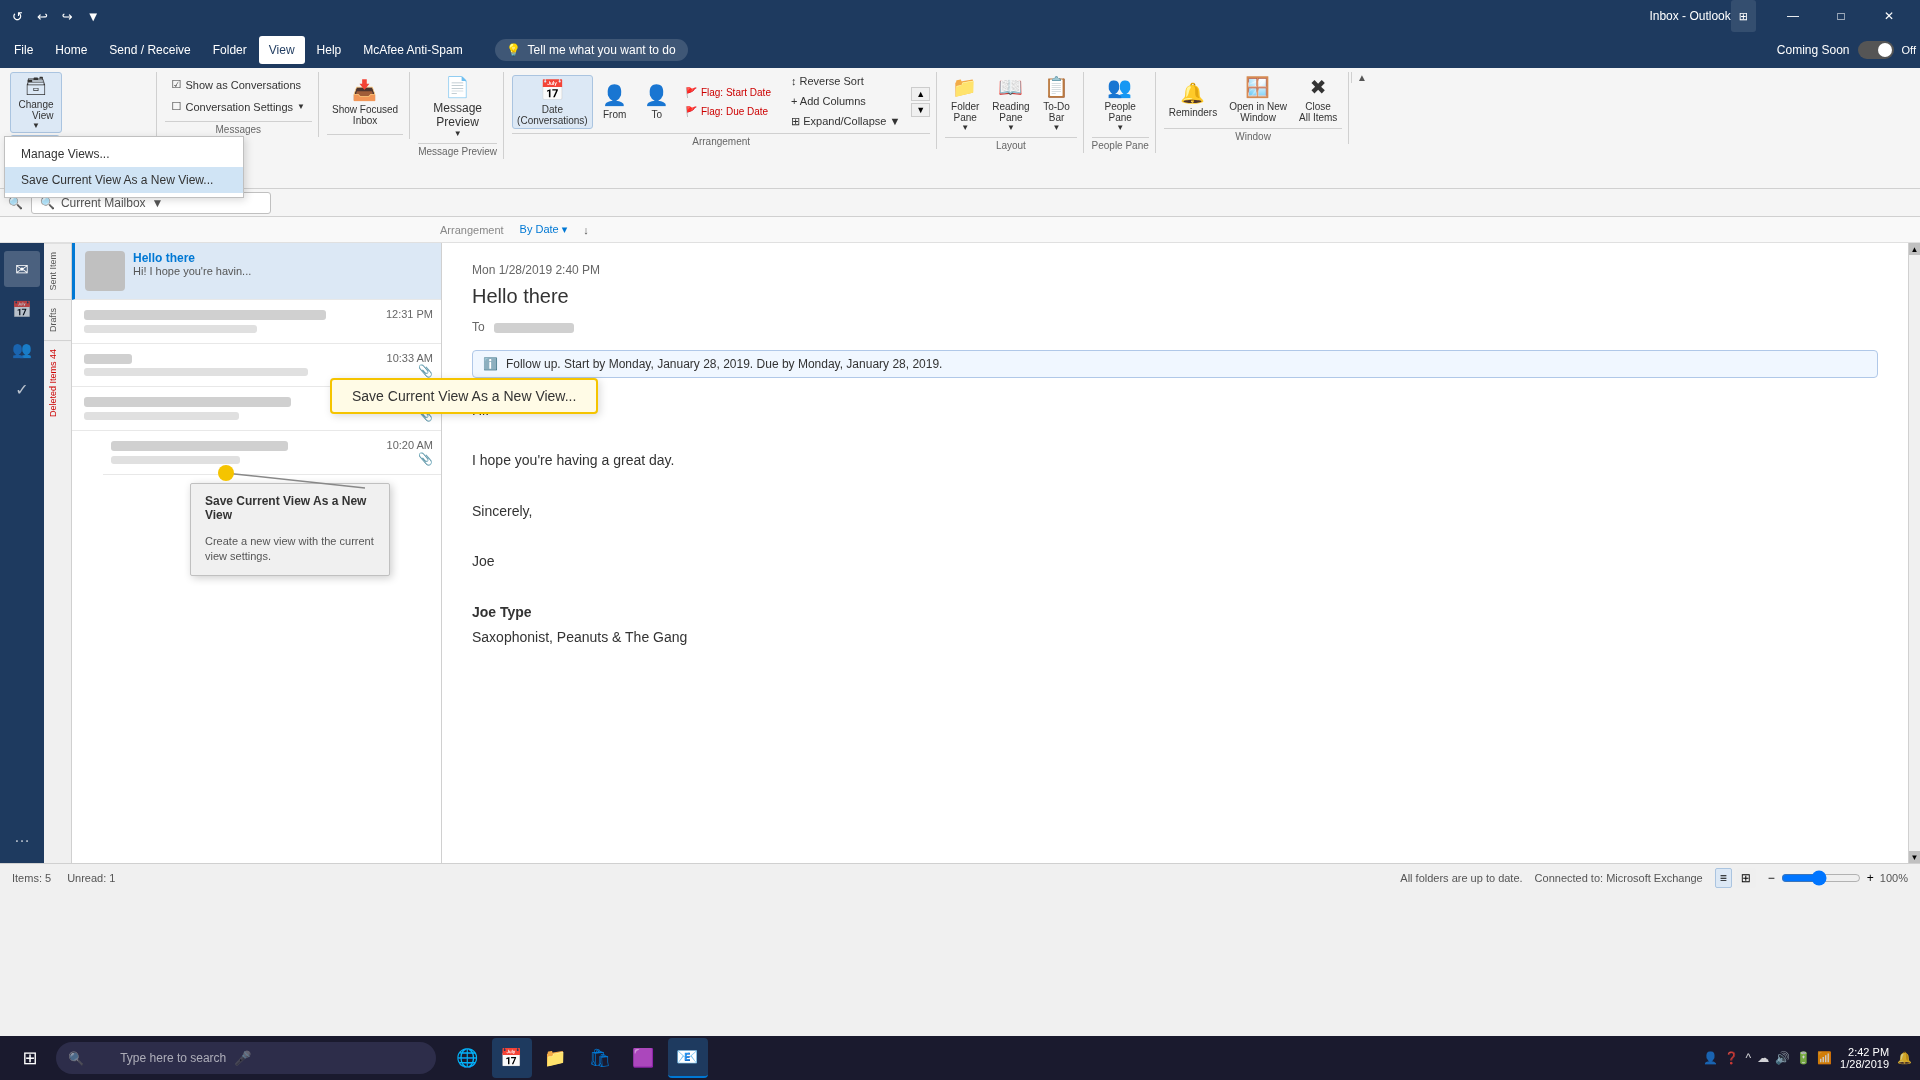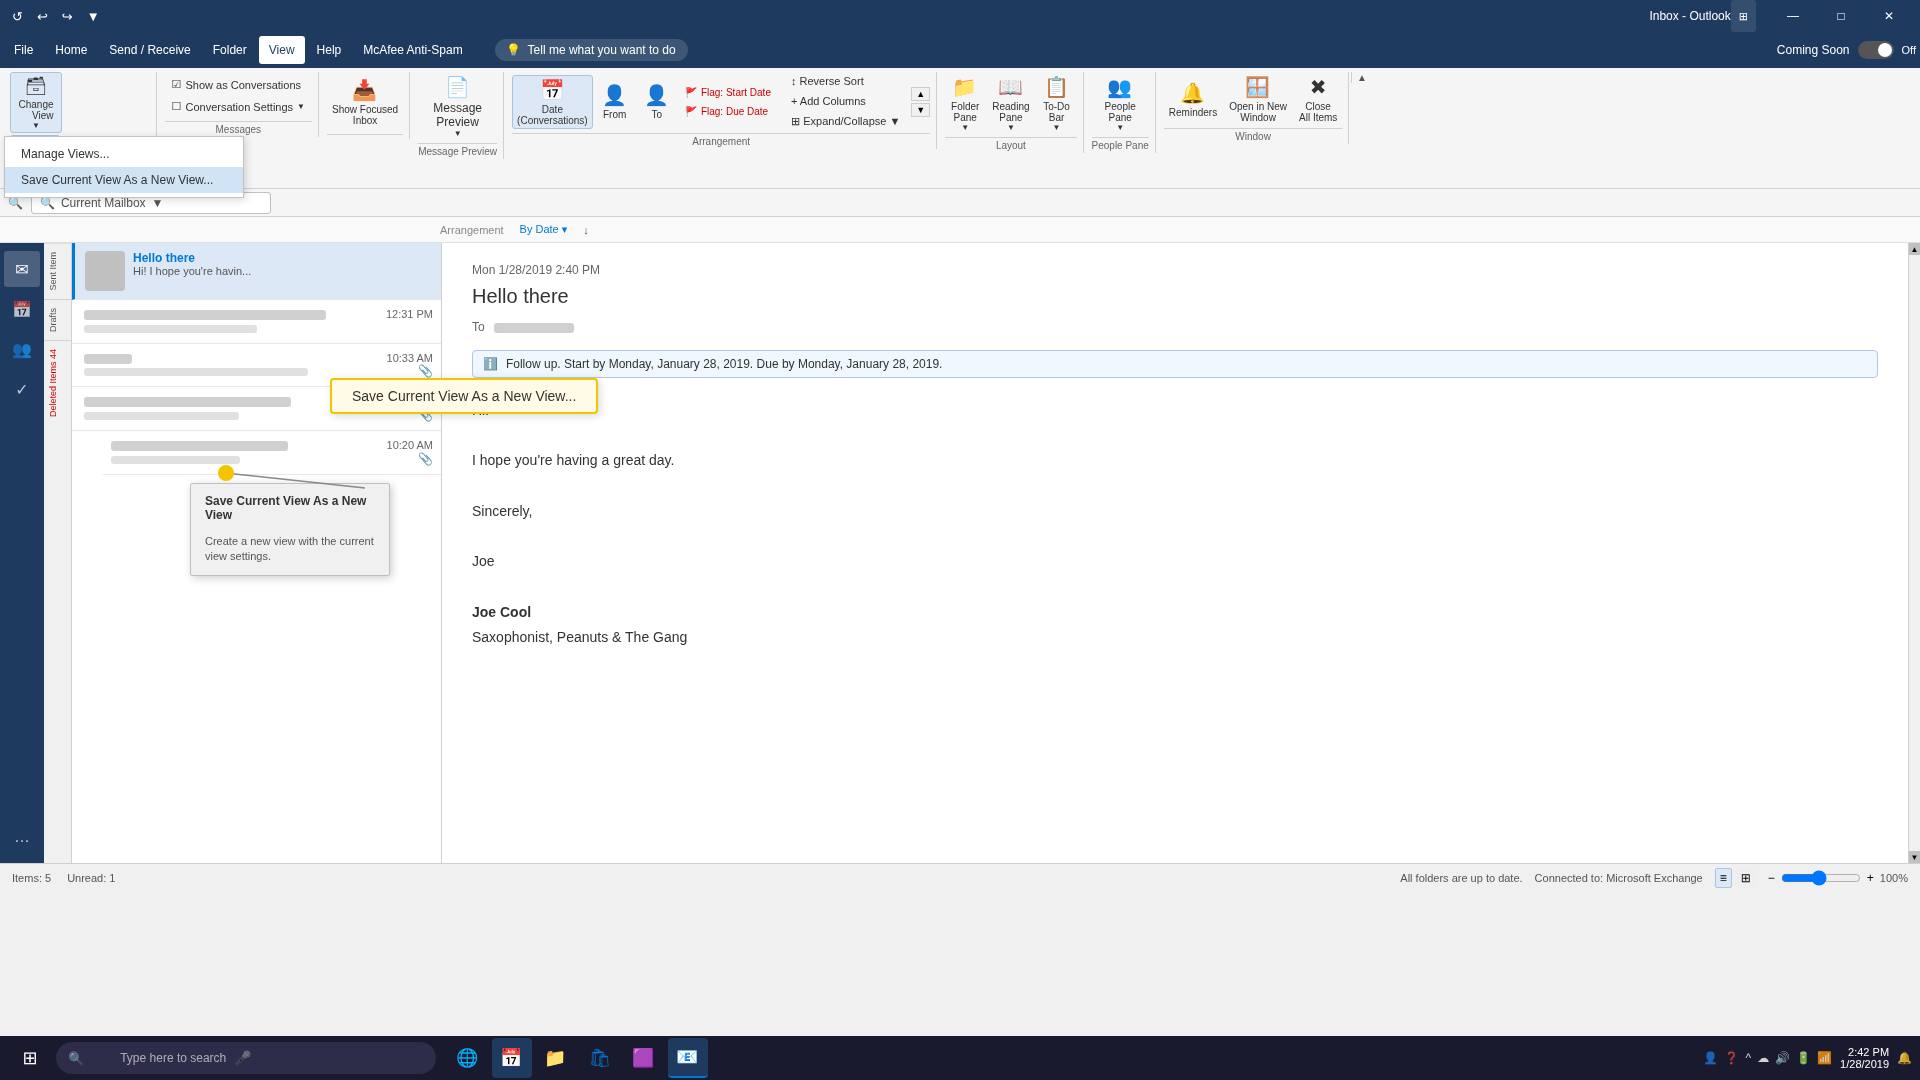--- a/index.html
+++ b/index.html
@@ -653,21 +653,21 @@
     <div class="email-body">
       <p>Hi!</p>
       <br>
       <p>I hope you're having a great day.</p>
       <br>
       <p>Sincerely,</p>
       <br>
       <p>Joe</p>
       <br>
       <div class="email-signature">
-        <p class="email-sig-name">Joe Cool</p>
+        <p class="email-sig-name">Joe Type</p>
         <p>Saxophonist, Peanuts &amp; The Gang</p>
       </div>
     </div>
   </div>
 
   <div style="width:12px;background:#f0f0f0;border-left:1px solid #d0d0d0;display:flex;flex-direction:column;align-items:center;">
     <div style="width:12px;height:12px;background:#c0c0c0;display:flex;align-items:center;justify-content:center;font-size:8px;">▲</div>
     <div style="flex:1;"></div>
     <div style="width:12px;height:12px;background:#c0c0c0;display:flex;align-items:center;justify-content:center;font-size:8px;">▼</div>
   </div>

